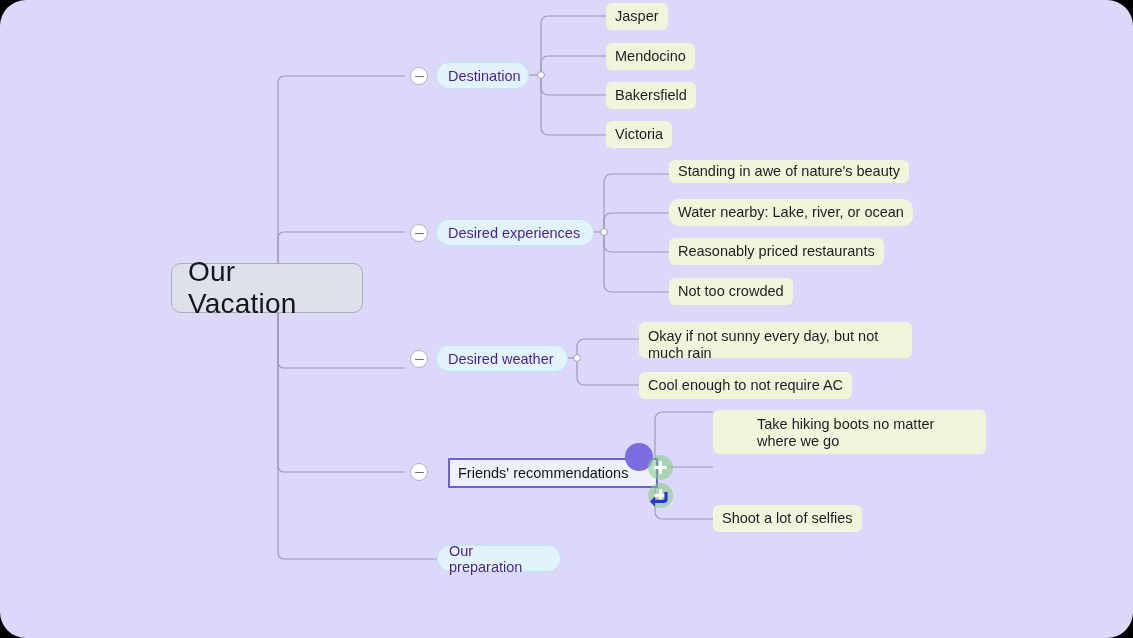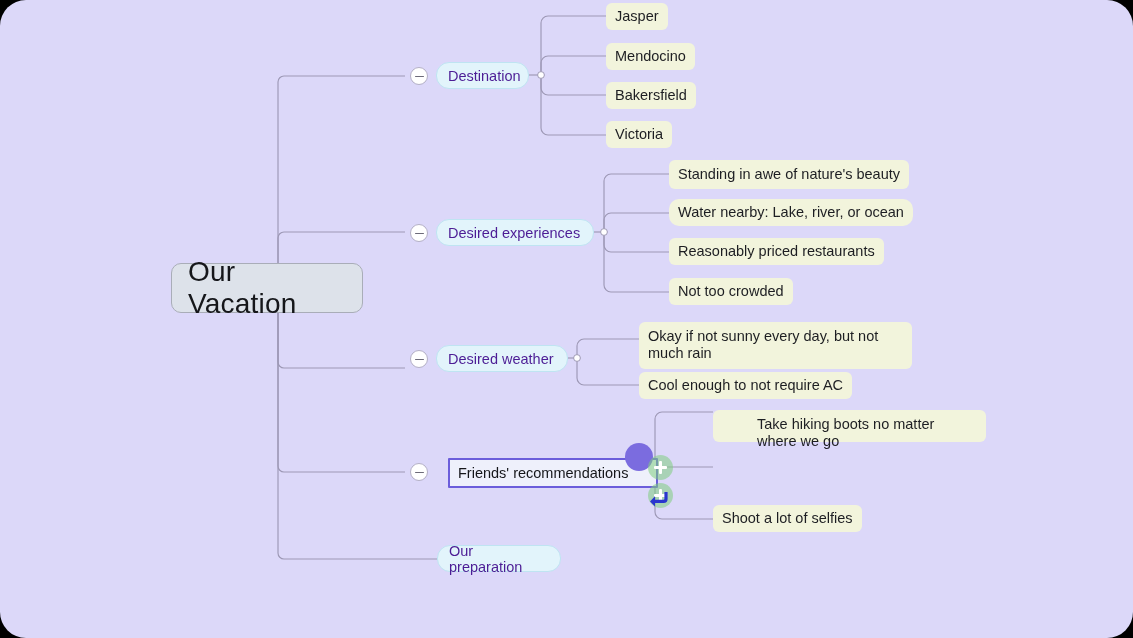--- a/index.html
+++ b/index.html
@@ -232,39 +232,39 @@
     </div>
     <div class="node node-leaf" style="left:606px; top:121px; height:27px;">
       <span>Victoria</span>
     </div>
 
     <div class="collapse-toggle" style="left:410px; top:224px;"></div>
     <div class="node node-branch" style="left:436px; top:219px; width:158px; height:27px;">
       <span>Desired experiences</span>
     </div>
 
-    <div class="node node-leaf" style="left:669px; top:160px; height:29px;">
+    <div class="node node-leaf" style="left:669px; top:160px; height:23px;">
       <span>Standing in awe of nature's beauty</span>
     </div>
     <div class="node node-leaf" style="left:669px; top:199px; height:27px;border-radius:10px;">
       <span>Water nearby: Lake, river, or ocean</span>
     </div>
     <div class="node node-leaf" style="left:669px; top:238px; height:27px;">
       <span>Reasonably priced restaurants</span>
     </div>
     <div class="node node-leaf" style="left:669px; top:278px; height:27px;">
       <span>Not too crowded</span>
     </div>
 
     <div class="collapse-toggle" style="left:410px; top:350px;"></div>
     <div class="node node-branch" style="left:436px; top:345px; width:132px; height:27px;">
       <span>Desired weather</span>
     </div>
 
-    <div class="node node-leaf two-line" style="left:639px; top:322px; width:273px; height:47px;">
+    <div class="node node-leaf two-line" style="left:639px; top:322px; width:273px; height:36px;">
       <span>Okay if not sunny every day, but not much rain</span>
     </div>
     <div class="node node-leaf" style="left:639px; top:372px; height:27px;">
       <span>Cool enough to not require AC</span>
     </div>
 
     <div class="collapse-toggle" style="left:410px; top:463px;"></div>
     <div class="node node-selected" style="left:433px; top:458px; width:210px; height:30px;">
       <span>Friends' recommendations</span>
     </div>
@@ -272,21 +272,21 @@
     <div class="drag-handle" style="left:625px; top:443px;"></div>
 
     <div class="add-btn" style="left:648px; top:455px;"></div>
 
     <div class="add-btn" style="left:648px; top:483px;"></div>
     <svg class="return-glyph" style="left:646px; top:490px;" viewBox="0 0 22 17">
       <path d="M20 2 V9 a2.4 2.4 0 0 1 -2.4 2.4 H7" fill="none" stroke="#2a35cf" stroke-width="3.2"></path>
       <path d="M9 6.2 L4 11.4 L9 16.4 Z" fill="#2a35cf"></path>
     </svg>
 
-    <div class="node node-leaf two-line" style="left:713px; top:410px; width:273px; height:32px;padding-left:44px;">
+    <div class="node node-leaf two-line" style="left:713px; top:410px; width:273px; height:44px;padding-left:44px;">
       <span>Take hiking boots no matter where we go</span>
     </div>
     <div class="node node-leaf" style="left:713px; top:505px; height:27px;">
       <span>Shoot a lot of selfies</span>
     </div>
 
     <div class="node node-branch" style="left:437px; top:545px; width:124px; height:27px;">
       <span>Our preparation</span>
     </div>
 

